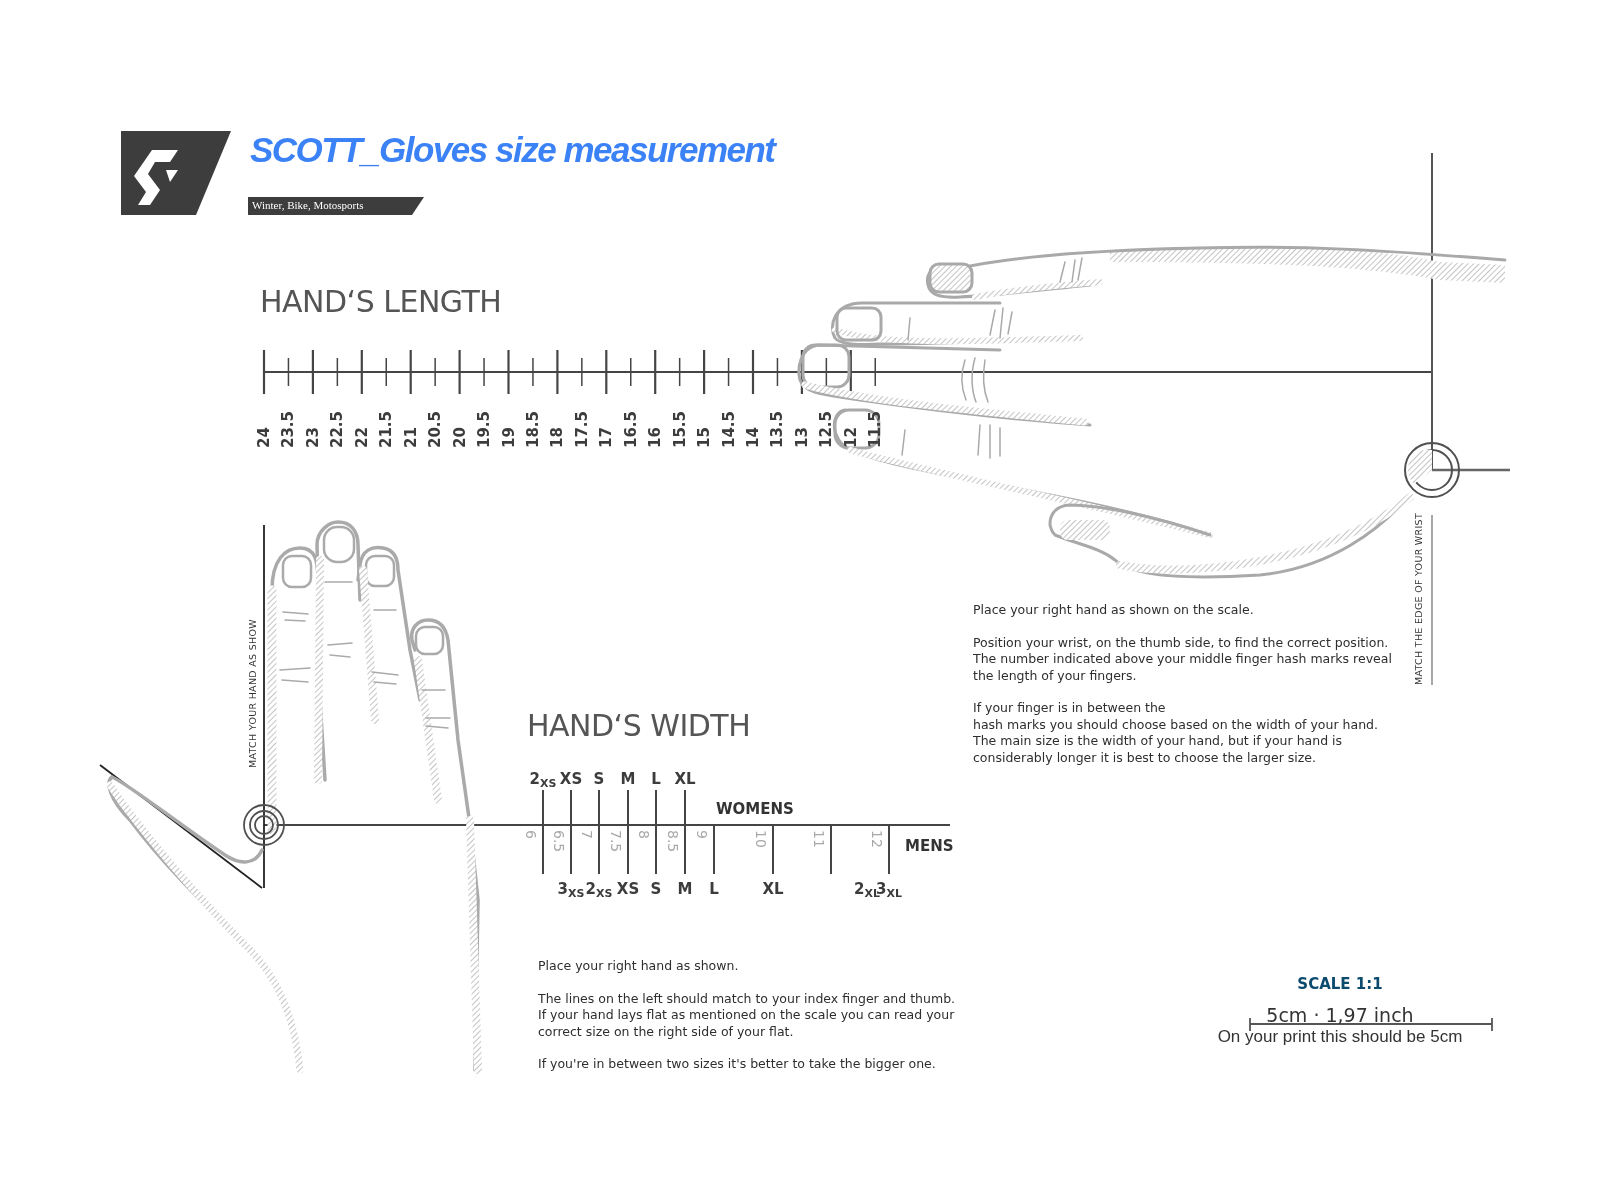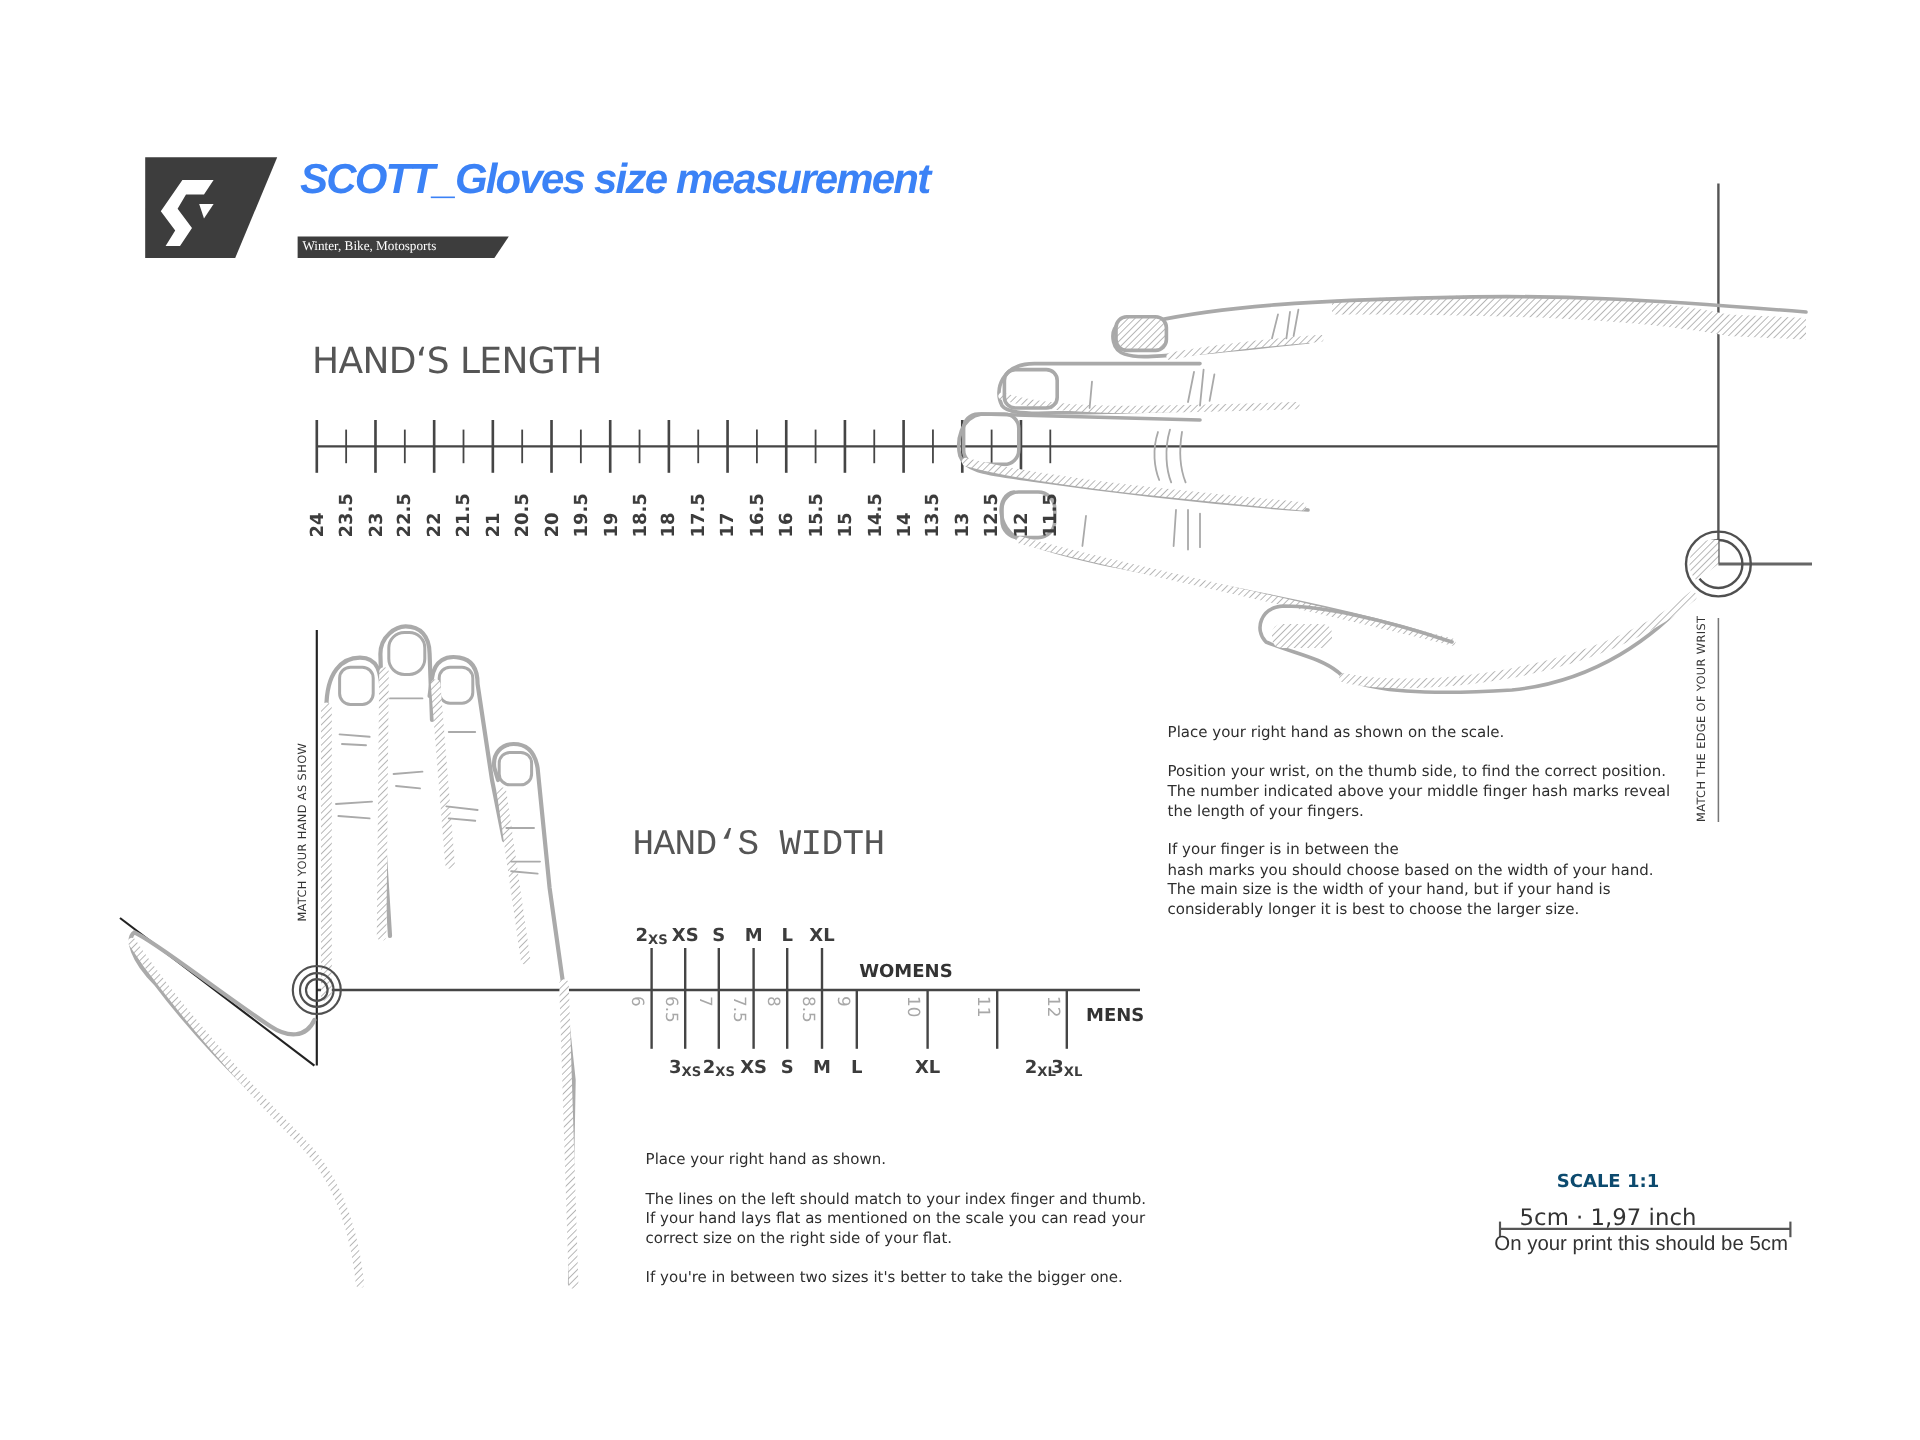--- a/index.html
+++ b/index.html
@@ -13,21 +13,21 @@
   .w-lbl { position:absolute; font-family:"DejaVu Sans", sans-serif; font-size:14px; color:#a8a8a8; transform-origin:left top; transform:rotate(90deg); white-space:nowrap; }
   .size-lbl { position:absolute; font-family:"DejaVu Sans", sans-serif; font-weight:bold; font-size:15px; color:#3c3c3c; white-space:nowrap; transform:translateX(-50%); }
   .size-lbl sub { font-size:11px; vertical-align:-3px; }
   .cat { position:absolute; font-family:"DejaVu Sans", sans-serif; font-weight:bold; font-size:15px; color:#333; white-space:nowrap; }
   .para { position:absolute; font-family:"DejaVu Sans", sans-serif; font-size:12.5px; line-height:16.5px; color:#2e2e2e; white-space:nowrap; }
   .para p { margin:0; }
   .para .gap { height:16px; }
   .vert { position:absolute; font-family:"DejaVu Sans", sans-serif; font-size:9.5px; color:#333; transform-origin:left top; transform:rotate(-90deg); white-space:nowrap; letter-spacing:0.3px; }
   .scale-title { position:absolute; left:1220px; top:975px; width:240px; text-align:center; font-family:"DejaVu Sans", sans-serif; font-weight:bold; font-size:15px; color:#0c4a6e; }
   .scale-sub { position:absolute; left:1220px; top:1004px; width:240px; text-align:center; font-family:"DejaVu Sans", sans-serif; font-size:19px; color:#333; }
-  .scale-note { position:absolute; left:1190px; top:1027px; width:300px; text-align:right; font-family:"Liberation Sans", sans-serif; font-size:17px; color:#333; }
+  .scale-note { position:absolute; left:1190px; top:1027px; width:300px; text-align:center; font-family:"Liberation Sans", sans-serif; font-size:17px; color:#333; }
 </style>
 </head>
 <body>
 
 <svg class="art" width="1600" height="1200" viewBox="0 0 1600 1200">
   <defs>
     <pattern id="hatch" width="4" height="4" patternUnits="userSpaceOnUse" patternTransform="rotate(45)">
       <rect width="4" height="4" fill="#ffffff"></rect>
       <line x1="0" y1="0" x2="0" y2="4" stroke="#b5b5b5" stroke-width="1.6"></line>
     </pattern>
@@ -218,21 +218,21 @@
     <p>Position your wrist, on the thumb side, to find the correct position.</p>
     <p>The number indicated above your middle finger hash marks reveal</p>
     <p>the length of your fingers.</p>
     <p class="gap"></p>
     <p>If your finger is in between the</p>
     <p>hash marks you should choose based on the width of your hand.</p>
     <p>The main size is the width of your hand, but if your hand is</p>
     <p>considerably longer it is best to choose the larger size.</p>
   </div>
 
-<div class="abs section" style="left:527px; top:688px;font-family:Liberation Mono, monospace;">HAND‘S WIDTH</div>
+<div class="abs section" style="left:527px; top:708px;">HAND‘S WIDTH</div>
 <div class="vert" style="left:247px; top:768px;">MATCH YOUR HAND AS SHOW</div>
 
 <div id="womens-sizes">
     <div class="size-lbl" style="left: 543px; top: 770px;"><span>2</span><sub>XS</sub></div>
     <div class="size-lbl" style="left: 571px; top: 770px;"><span>XS</span></div>
     <div class="size-lbl" style="left: 599px; top: 770px;"><span>S</span></div>
     <div class="size-lbl" style="left: 628px; top: 770px;"><span>M</span></div>
     <div class="size-lbl" style="left: 656px; top: 770px;"><span>L</span></div>
     <div class="size-lbl" style="left: 685px; top: 770px;"><span>XL</span></div>
   </div>

